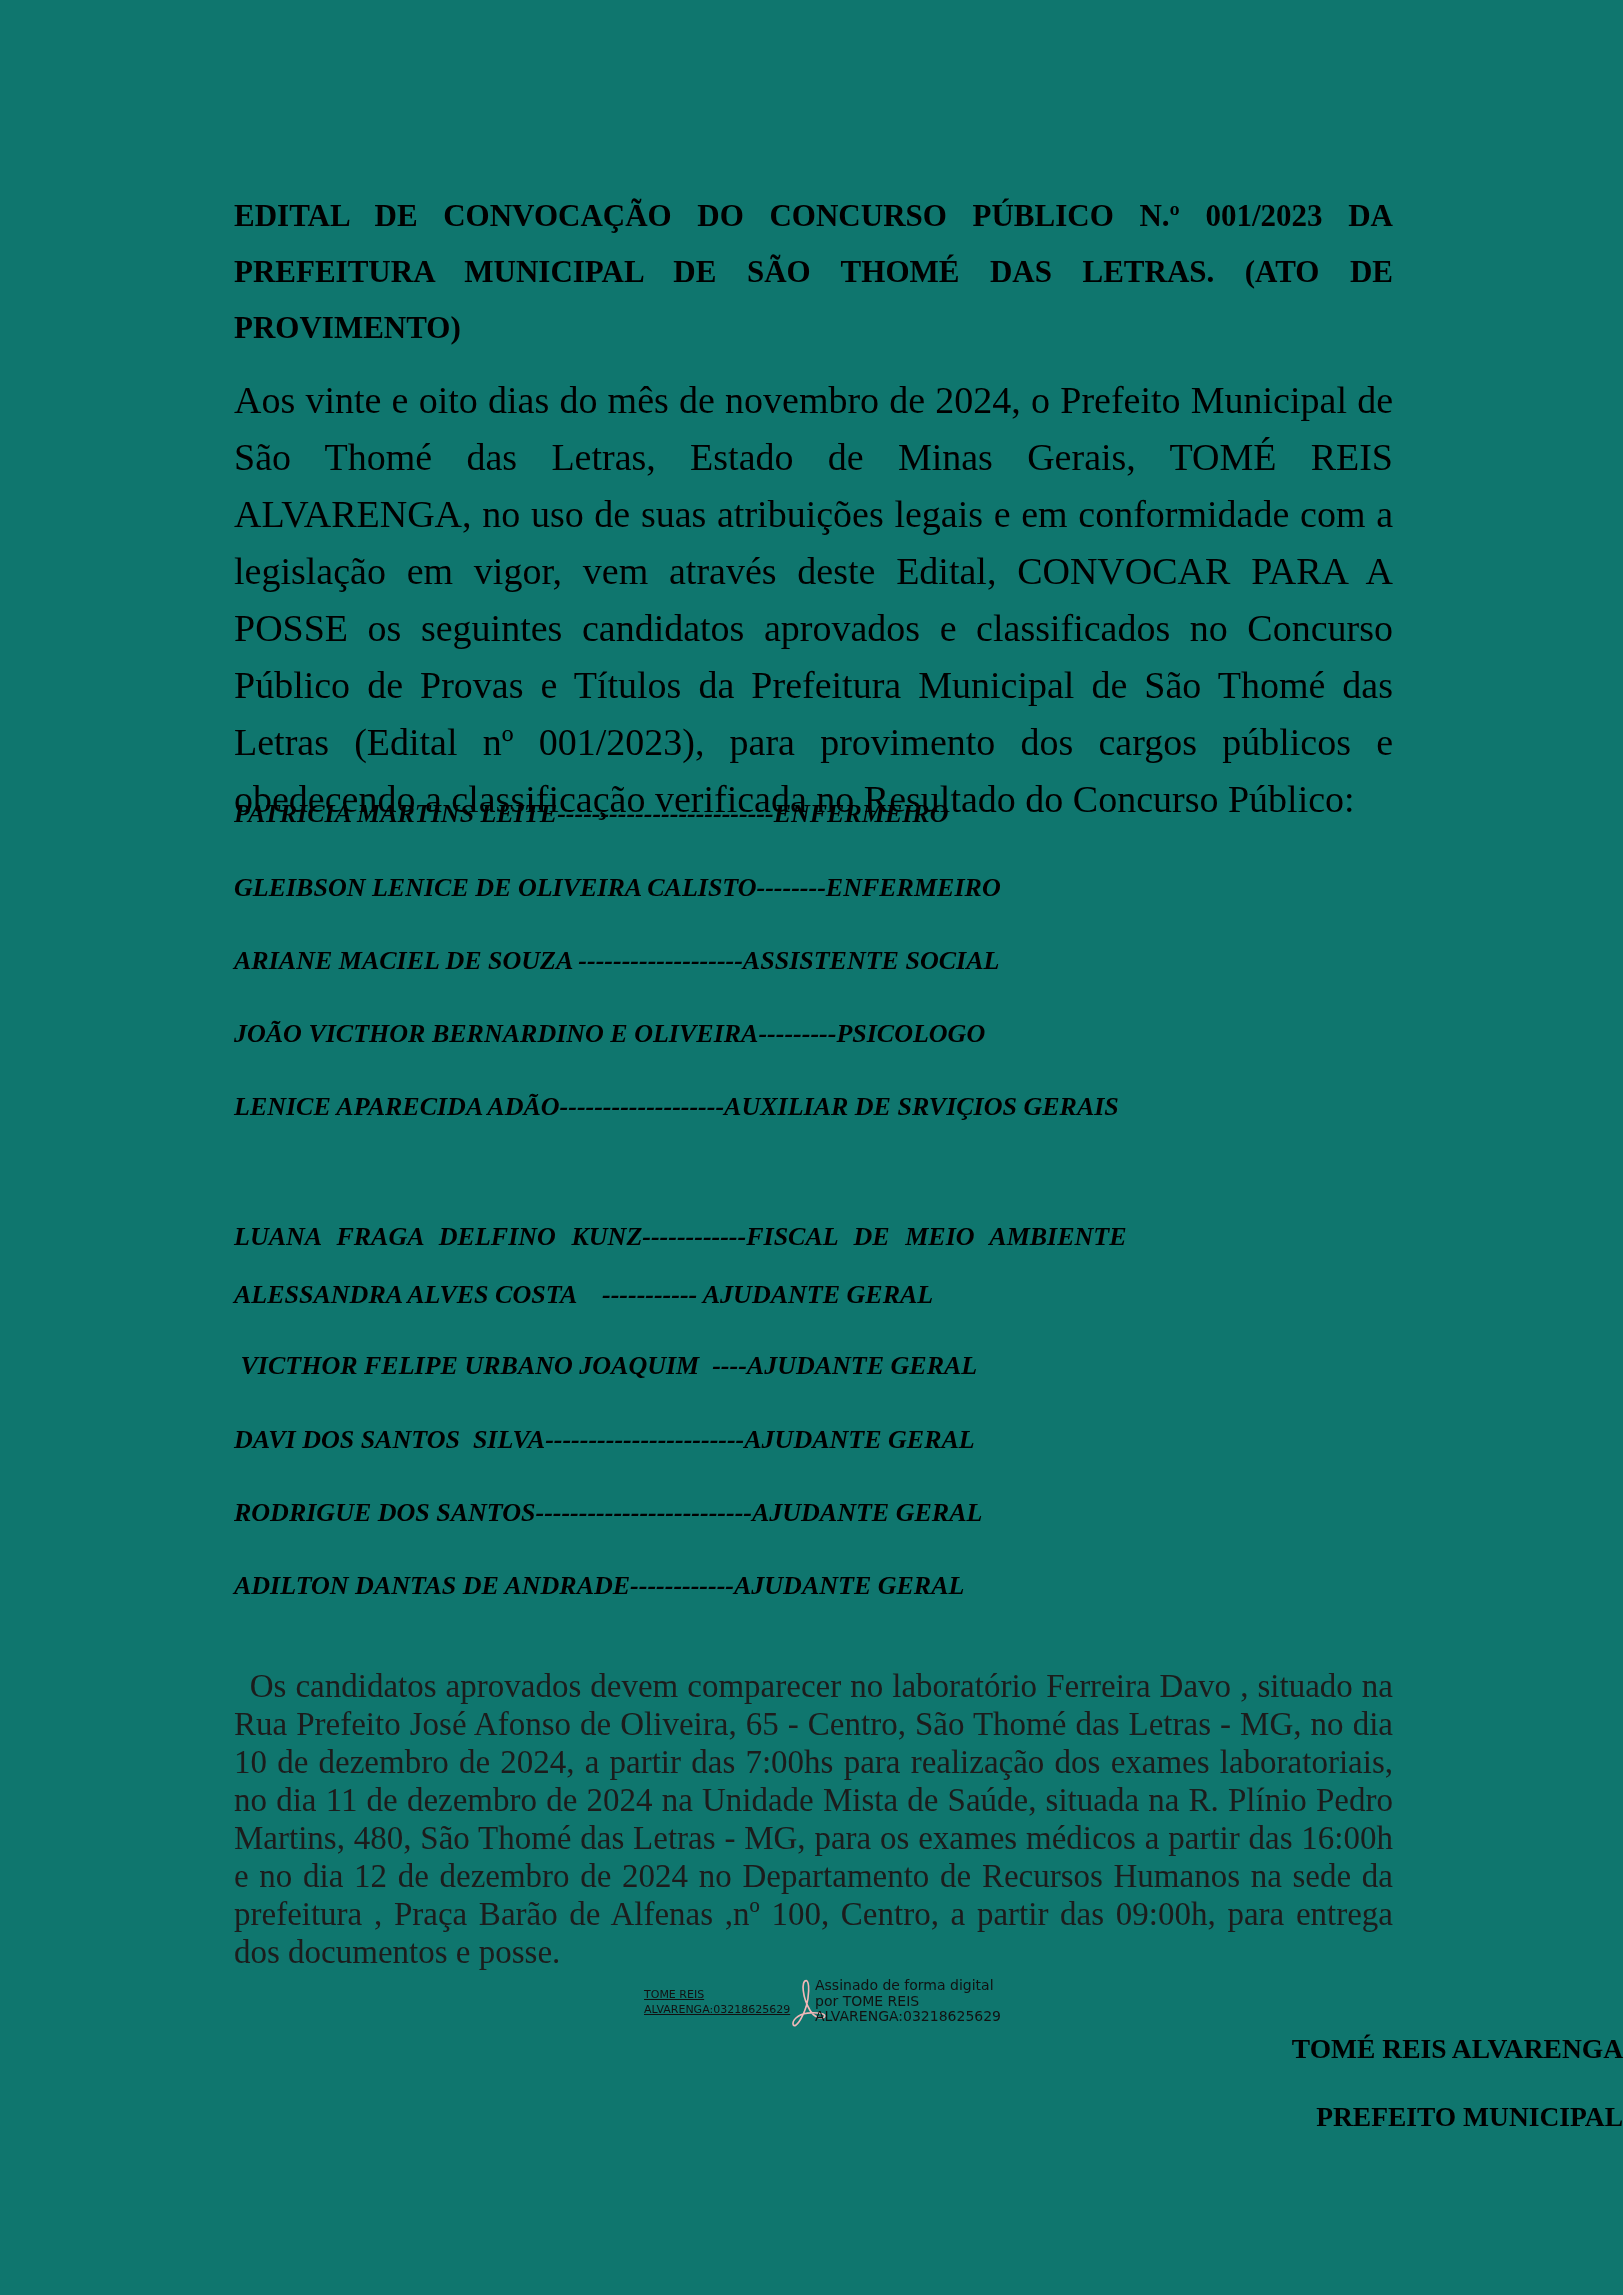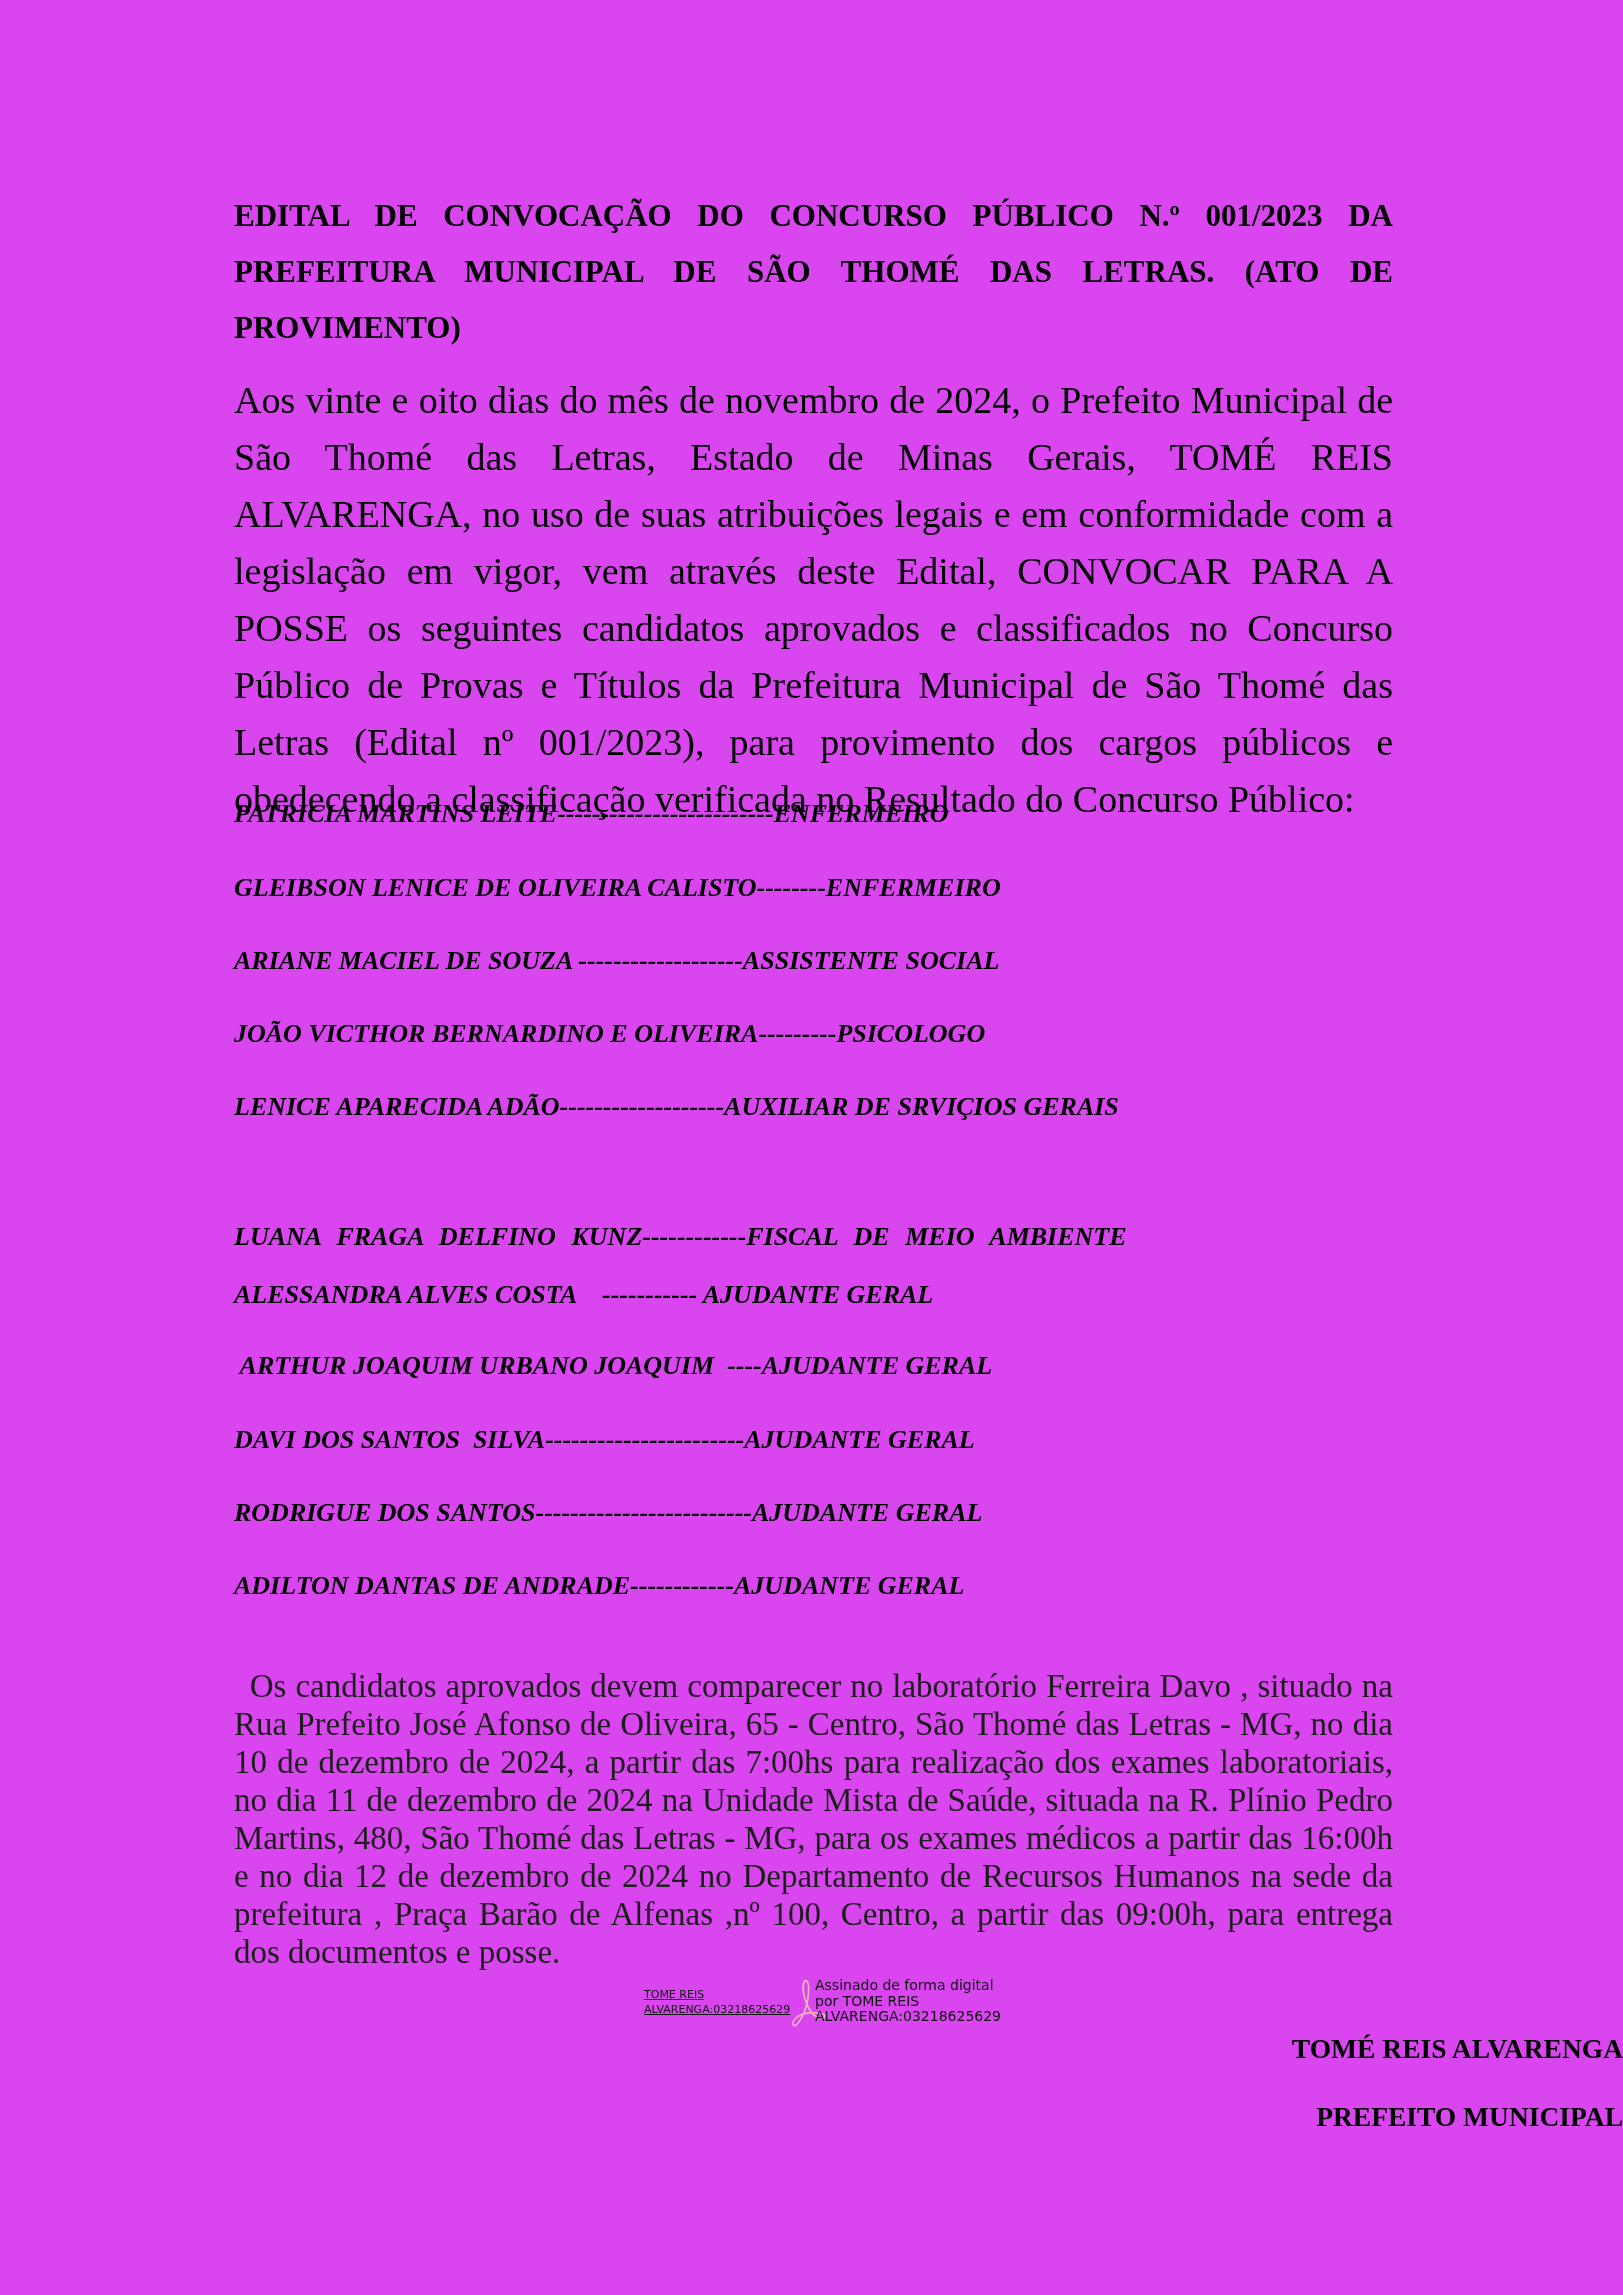--- a/index.html
+++ b/index.html
@@ -1,17 +1,17 @@
 <!DOCTYPE html>
 <html style="font-size:10.5px"><head>
 <meta charset="utf-8">
 <style>
   html, body { margin: 0; padding: 0; background: #ffffff; }
   body { width: 1623px; height: 2295px; position: relative; overflow: hidden; }
-  .page { position: absolute; left: 0; top: 0; width: 1623px; height: 2295px; background: #d946ef; }
+  .page { position: absolute; left: 0; top: 0; width: 1623px; height: 2295px; background: #0f766e; }
   .serif { font-family: "Liberation Serif", "DejaVu Serif", serif; }
   .title {
     position: absolute; left: 234px; top: 188px; width: 1159px;
     font-size: 31px; font-weight: bold; line-height: 56px; color: #000;
     text-align: justify; text-align-last: left; word-spacing: 3.9px;
   }
   .para1 {
     position: absolute; left: 234px; top: 372px; width: 1159px;
     font-size: 38px; line-height: 57px; color: #000;
     text-align: justify;
@@ -49,21 +49,21 @@
 
   <div class="para1">Aos vinte e oito  dias do mês de novembro de 2024, o Prefeito Municipal de São Thomé das Letras, Estado de Minas Gerais, TOMÉ REIS ALVARENGA, no uso de suas atribuições legais e em conformidade com a legislação em vigor, vem através deste Edital, CONVOCAR PARA A POSSE os seguintes candidatos aprovados e classificados no Concurso Público de Provas e Títulos da Prefeitura Municipal de São Thomé das Letras (Edital nº 001/2023), para provimento dos cargos públicos e obedecendo a classificação verificada no Resultado do Concurso Público:</div>
 
   <div class="cand" style="top:786px">PATRICIA MARTINS LEITE-------------------------ENFERMEIRO</div>
   <div class="cand" style="top:860px">GLEIBSON LENICE DE OLIVEIRA CALISTO--------ENFERMEIRO</div>
   <div class="cand" style="top:933px">ARIANE MACIEL DE SOUZA -------------------ASSISTENTE SOCIAL</div>
   <div class="cand just" style="top:1079px">LENICE APARECIDA ADÃO-------------------AUXILIAR DE SRVIÇIOS GERAIS</div>
   <div class="cand" style="top:1006px">JOÃO VICTHOR BERNARDINO E OLIVEIRA---------PSICOLOGO</div>
   <div class="cand just" style="top:1209px; word-spacing:9.2px">LUANA FRAGA DELFINO KUNZ------------FISCAL DE MEIO AMBIENTE</div>
   <div class="cand" style="top:1267px">ALESSANDRA ALVES COSTA    ----------- AJUDANTE GERAL</div>
-  <div class="cand" style="top:1338px"> ARTHUR JOAQUIM URBANO JOAQUIM  ----AJUDANTE GERAL</div>
+  <div class="cand" style="top:1338px"> VICTHOR FELIPE URBANO JOAQUIM  ----AJUDANTE GERAL</div>
   <div class="cand" style="top:1412px">DAVI DOS SANTOS  SILVA-----------------------AJUDANTE GERAL</div>
   <div class="cand" style="top:1485px">RODRIGUE DOS SANTOS-------------------------AJUDANTE GERAL</div>
   <div class="cand" style="top:1558px">ADILTON DANTAS DE ANDRADE------------AJUDANTE GERAL</div>
 
   <div class="para2">Os candidatos aprovados devem comparecer no laboratório Ferreira Davo , situado na Rua Prefeito José Afonso de Oliveira, 65 - Centro, São Thomé das Letras - MG, no dia 10 de dezembro de 2024, a partir das 7:00hs  para realização dos exames laboratoriais, no dia 11 de dezembro de 2024 na Unidade Mista de Saúde, situada na R. Plínio Pedro Martins, 480, São Thomé das Letras - MG, para os exames médicos a partir das 16:00h e no dia 12 de dezembro de 2024 no Departamento de Recursos Humanos na sede da prefeitura , Praça Barão de Alfenas ,nº 100, Centro, a partir das 09:00h, para entrega dos documentos e posse.</div>
 
   <div class="sig">
     <div class="sig-left">
       <div>TOME REIS</div>
       <div>ALVARENGA:03218625629</div>

